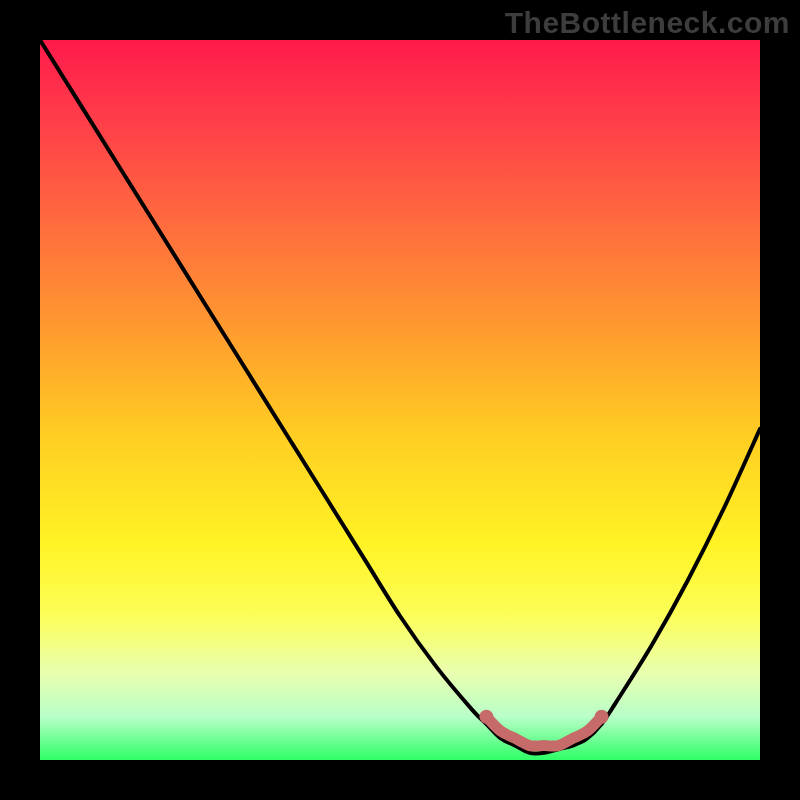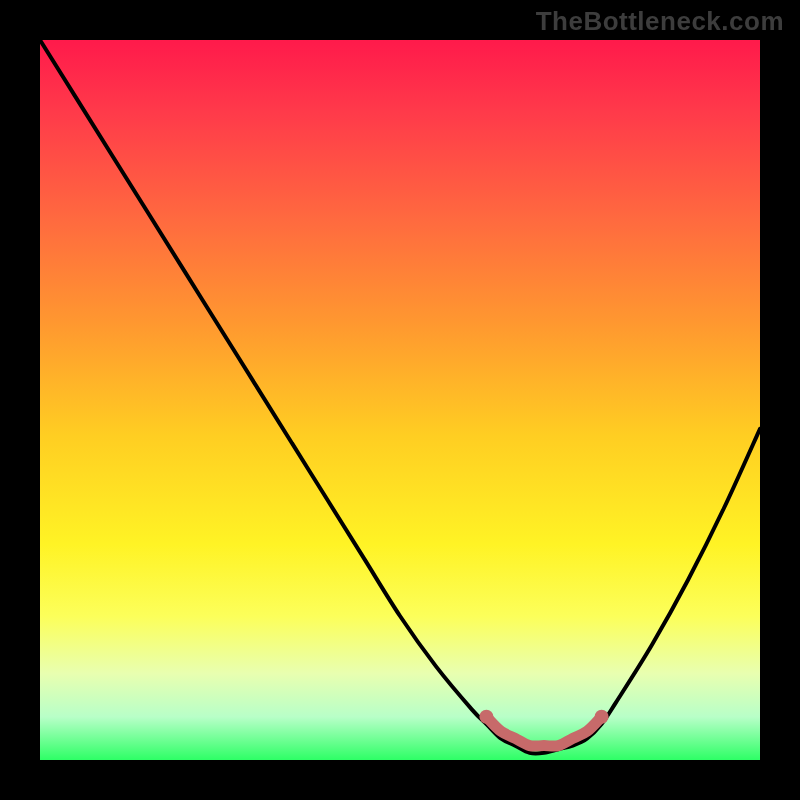--- a/index.html
+++ b/index.html
@@ -33,23 +33,23 @@
       #ffce22 55%,
       #fff325 70%,
       #fcff5a 80%,
       #e8ffb0 88%,
       #b8ffc8 94%,
       #2eff66 100%);
   }
   .watermark {
     position: absolute;
     top: 6px;
-    right: 16px;
+    right: 10px;
     color: #3d3d3d;
-    font-size: 26px;
+    font-size: 30px;
     font-weight: 600;
     letter-spacing: 0.5px;
     user-select: none;
   }
   svg.curve {
     position: absolute;
     left: 0;
     top: 0;
     width: 720px;
     height: 720px;

